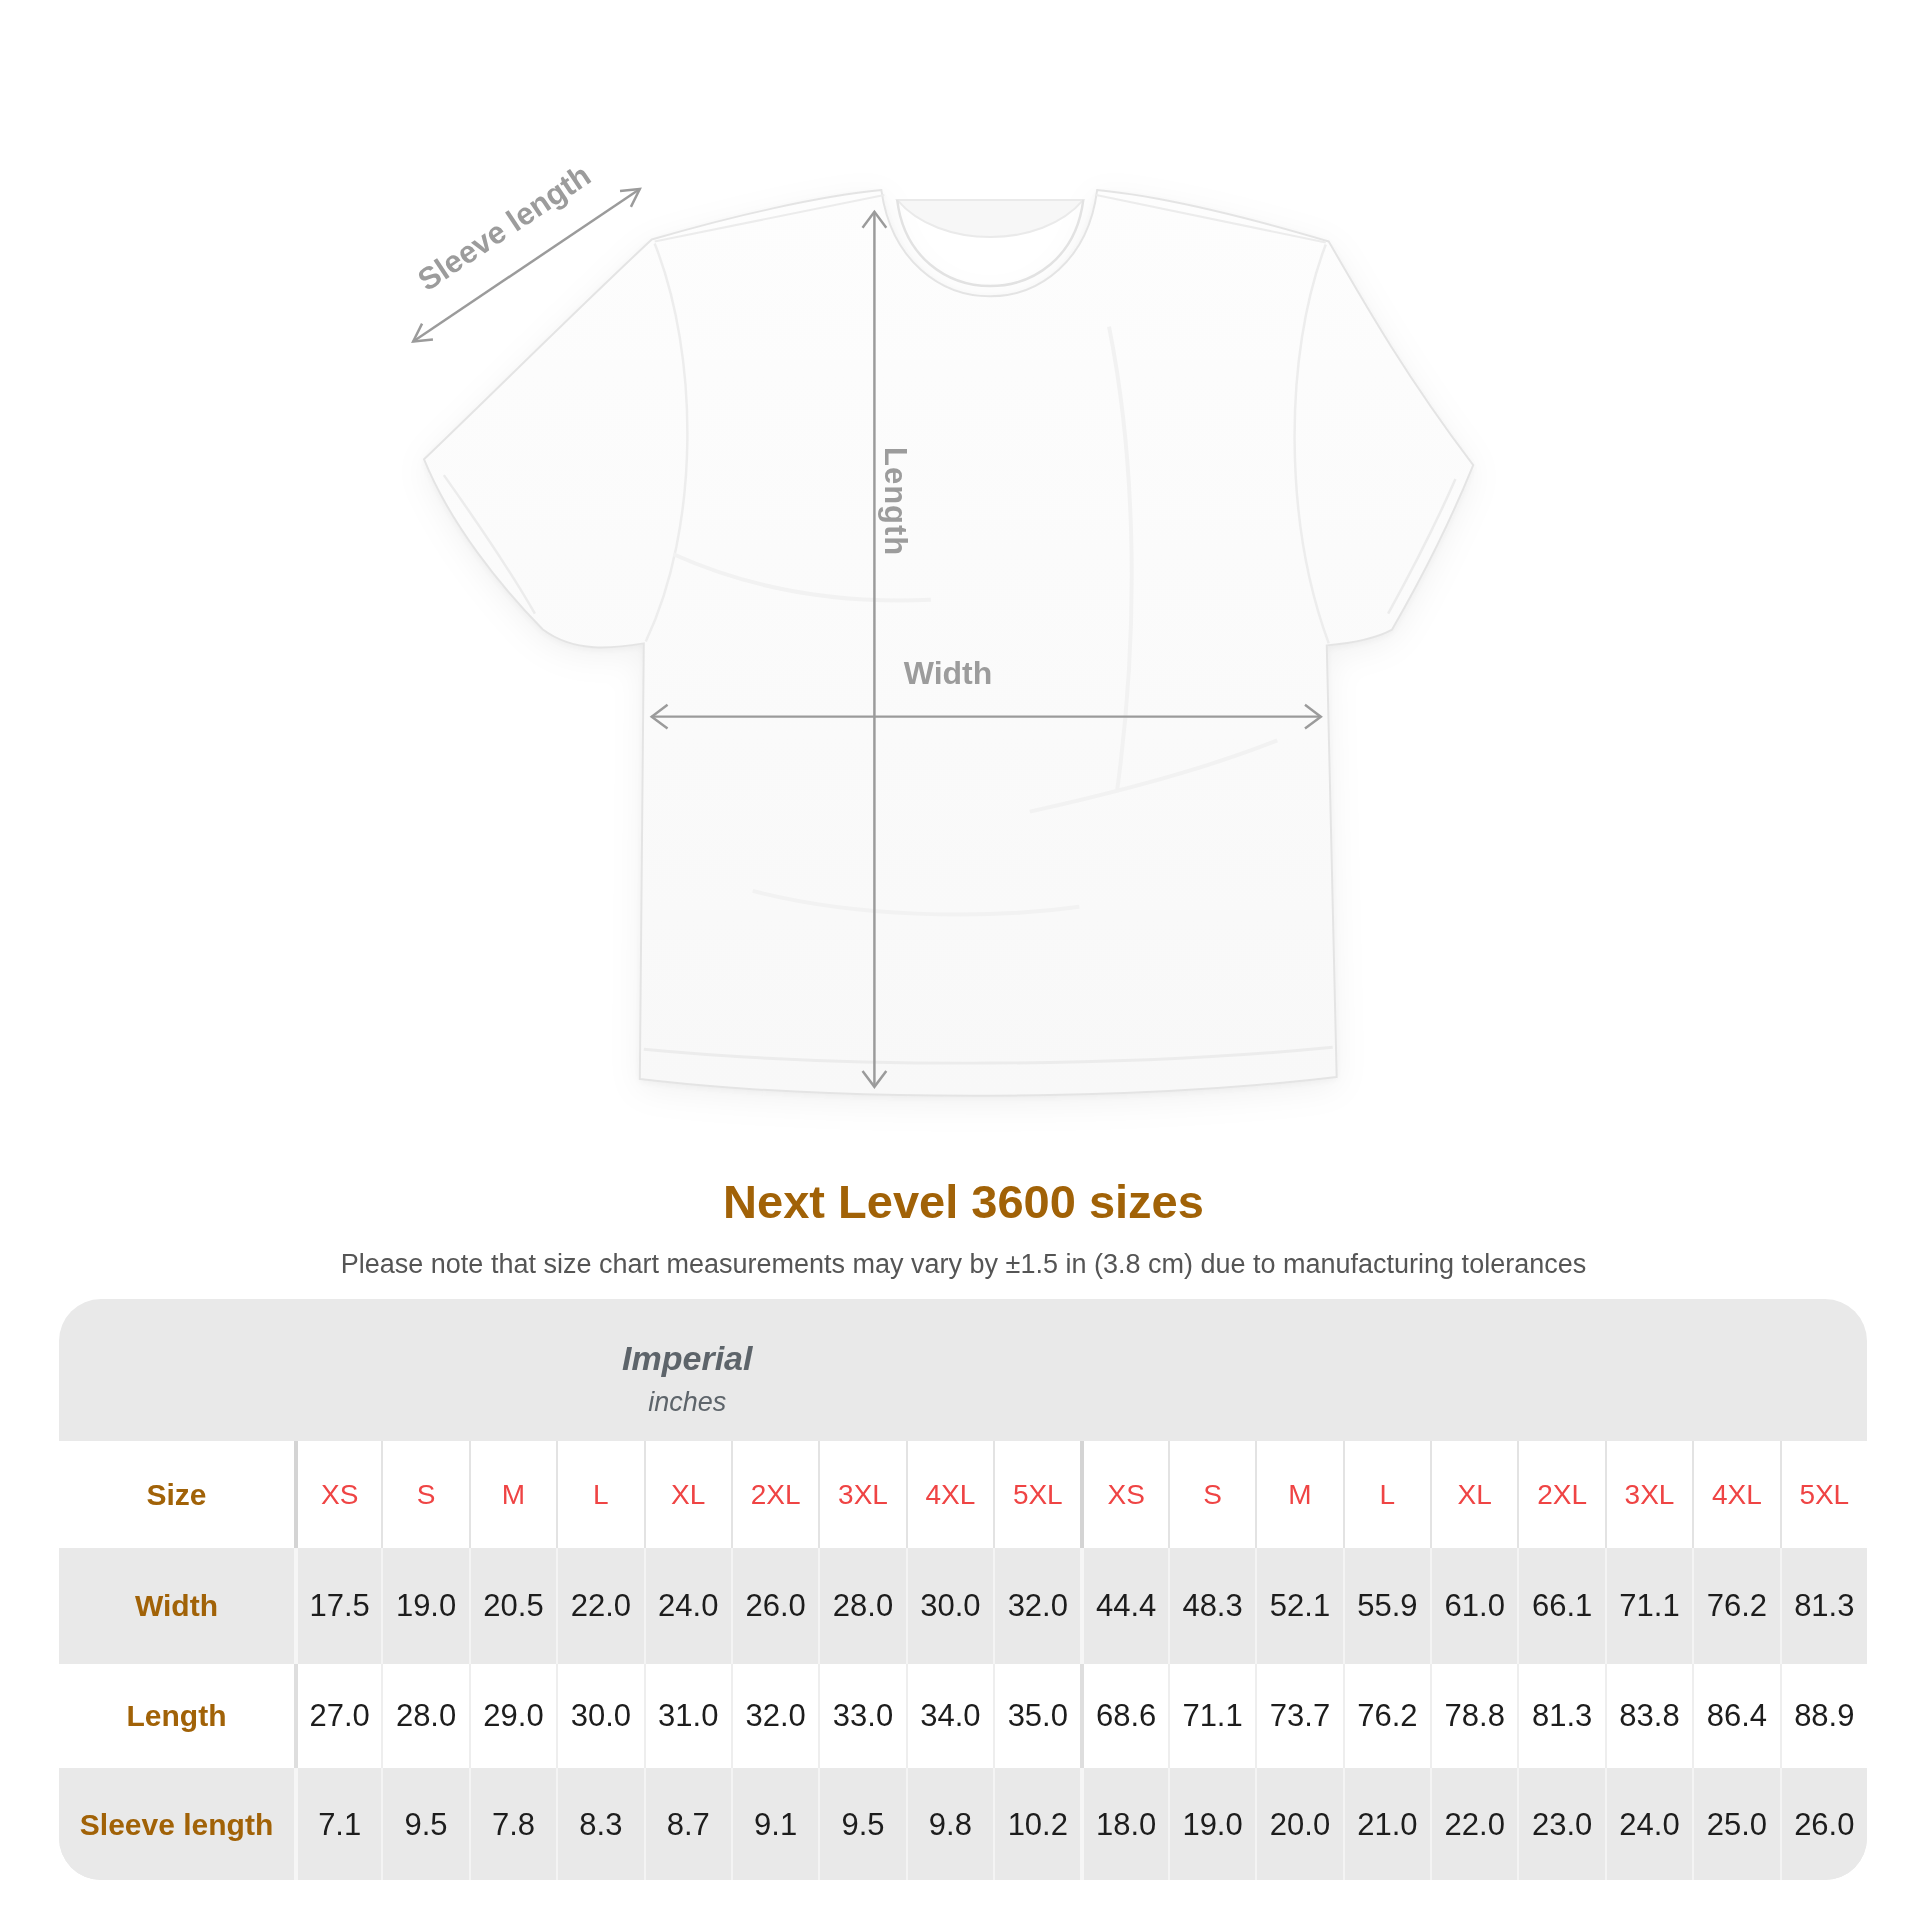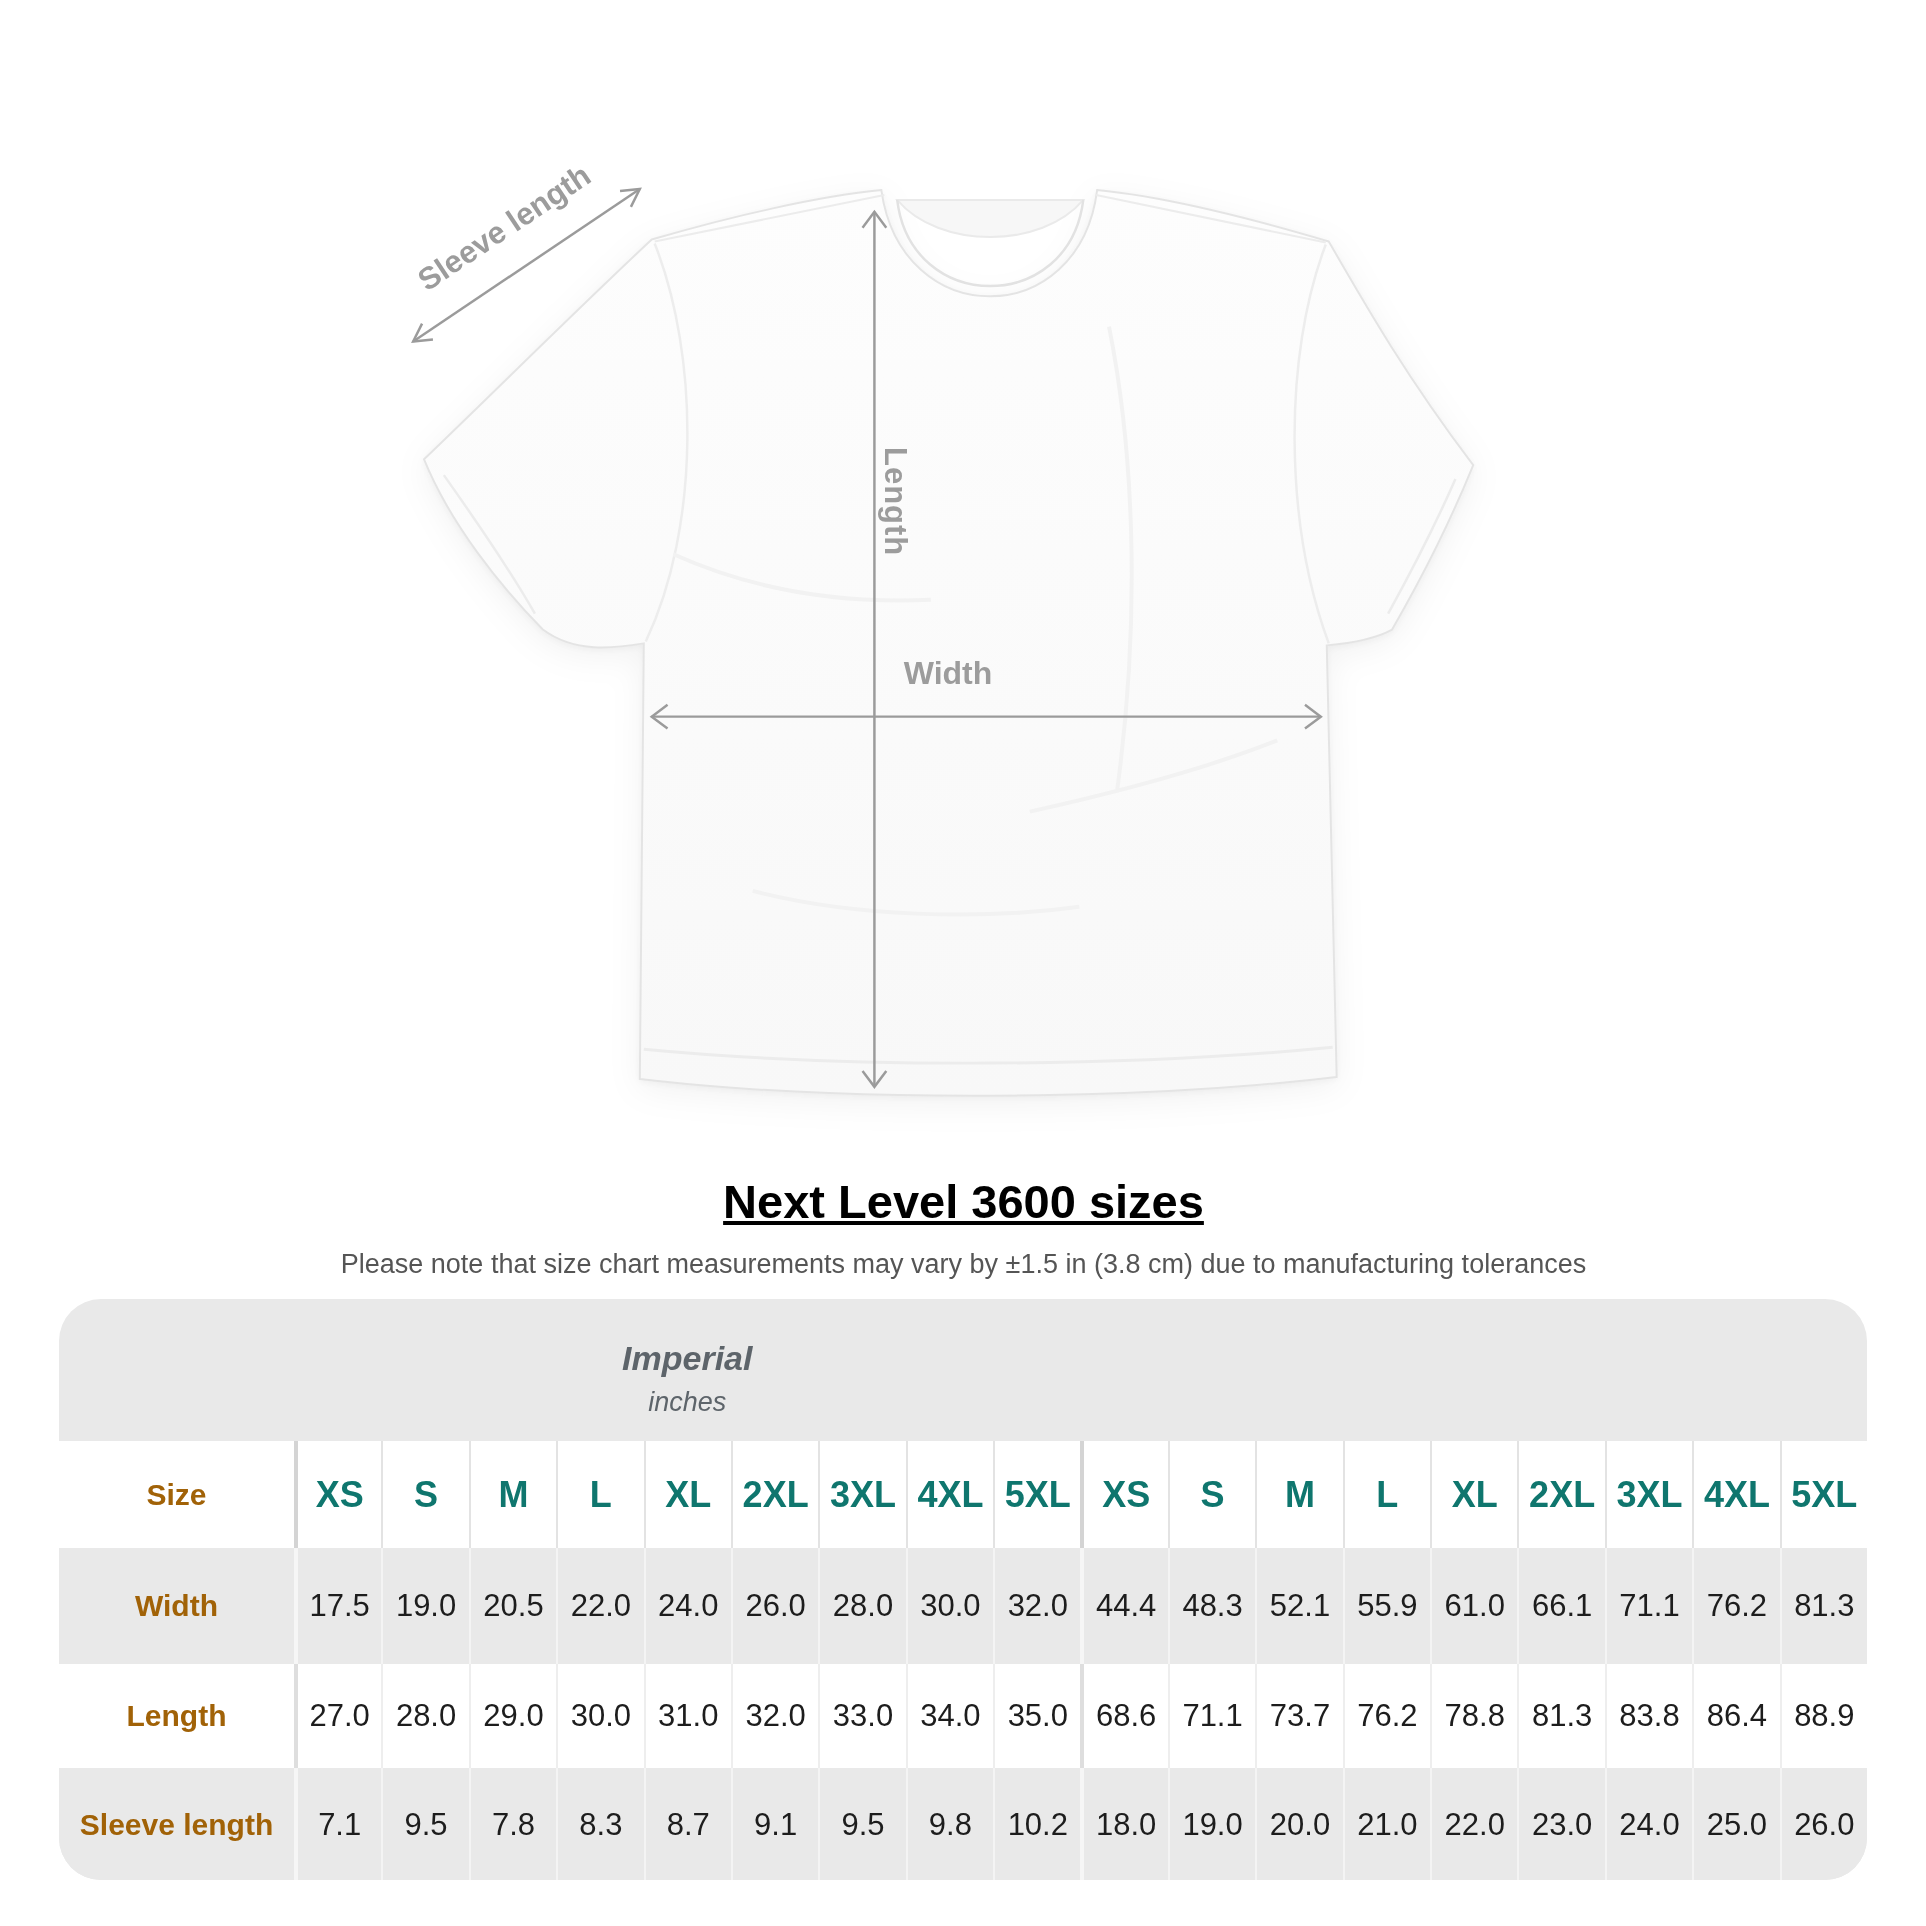--- a/index.html
+++ b/index.html
@@ -7,21 +7,21 @@
 
   .diagram-svg { position:absolute; left:0; top:0; }
 
   .dlabel { position:absolute; color:#9c9c9c; font-weight:bold; }
   .sleeve-lbl { left:376px; top:210px; width:257px; text-align:center; font-size:31px;
                 transform:rotate(-33.8deg); }
   .length-lbl { left:877px; top:447px; font-size:31px; writing-mode:vertical-rl; letter-spacing:1px; }
   .width-lbl  { left:849px; top:655px; width:198px; text-align:center; font-size:32px; }
 
   .page-title { position:absolute; top:1174px; left:0; width:100%; text-align:center;
-                font-size:47px; font-weight:bold; color:#000000; margin:0;text-decoration:underline; }
+                font-size:47px; font-weight:bold; color:#a16207; margin:0; }
   .page-subtitle { position:absolute; top:1249px; left:0; width:100%; text-align:center;
                    font-size:27px; color:#555555; }
 
   .sizetable { position:absolute; left:59px; top:1299px; width:1808px; height:581px;
                background:#e9e9e9; border-radius:42px; overflow:hidden; }
 
   .band { height:142px; display:grid; grid-template-columns:235px repeat(18, 1fr); }
   .band-spacer { grid-column: span 1; }
   .band-sec { grid-column: span 9; display:flex; flex-direction:column; align-items:center;
               justify-content:center; padding-top:17px; }
@@ -31,21 +31,21 @@
   .trow { display:grid; grid-template-columns:235px repeat(18, 1fr); }
   #row-size { height:107px; background:#ffffff; --sep:#e3e3e3; --sepS:#d4d4d4; }
   #row-0    { height:116px; background:#e9e9e9; --sep:#f4f4f4; --sepS:#f6f6f6; }
   #row-1    { height:104px; background:#ffffff; --sep:#eeeeee; --sepS:#dedede; }
   #row-2    { height:113px; background:#e9e9e9; --sep:#f4f4f4; --sepS:#f6f6f6; }
 
   .cell { display:flex; align-items:center; justify-content:center; }
   .bL  { border-left:2px solid var(--sep); }
   .bLs { border-left:4px solid var(--sepS); }
   .rowlabel { font-weight:bold; font-size:30px; color:#a16207; }
-  .sizehead { font-weight:bold; font-size:36px; color:#0f766e; }
+  .sizehead { font-weight:normal; font-size:28px; color:#ef4444; }
   .val { font-size:31px; color:#1d1d1d; }
 </style>
 </head>
 <body>
 
 <div>
 
   <svg class="diagram-svg" width="1927" height="1168" viewBox="0 0 1946 1180">
     <defs>
       <linearGradient id="shirtGrad" x1="0" y1="0" x2="0" y2="1">

